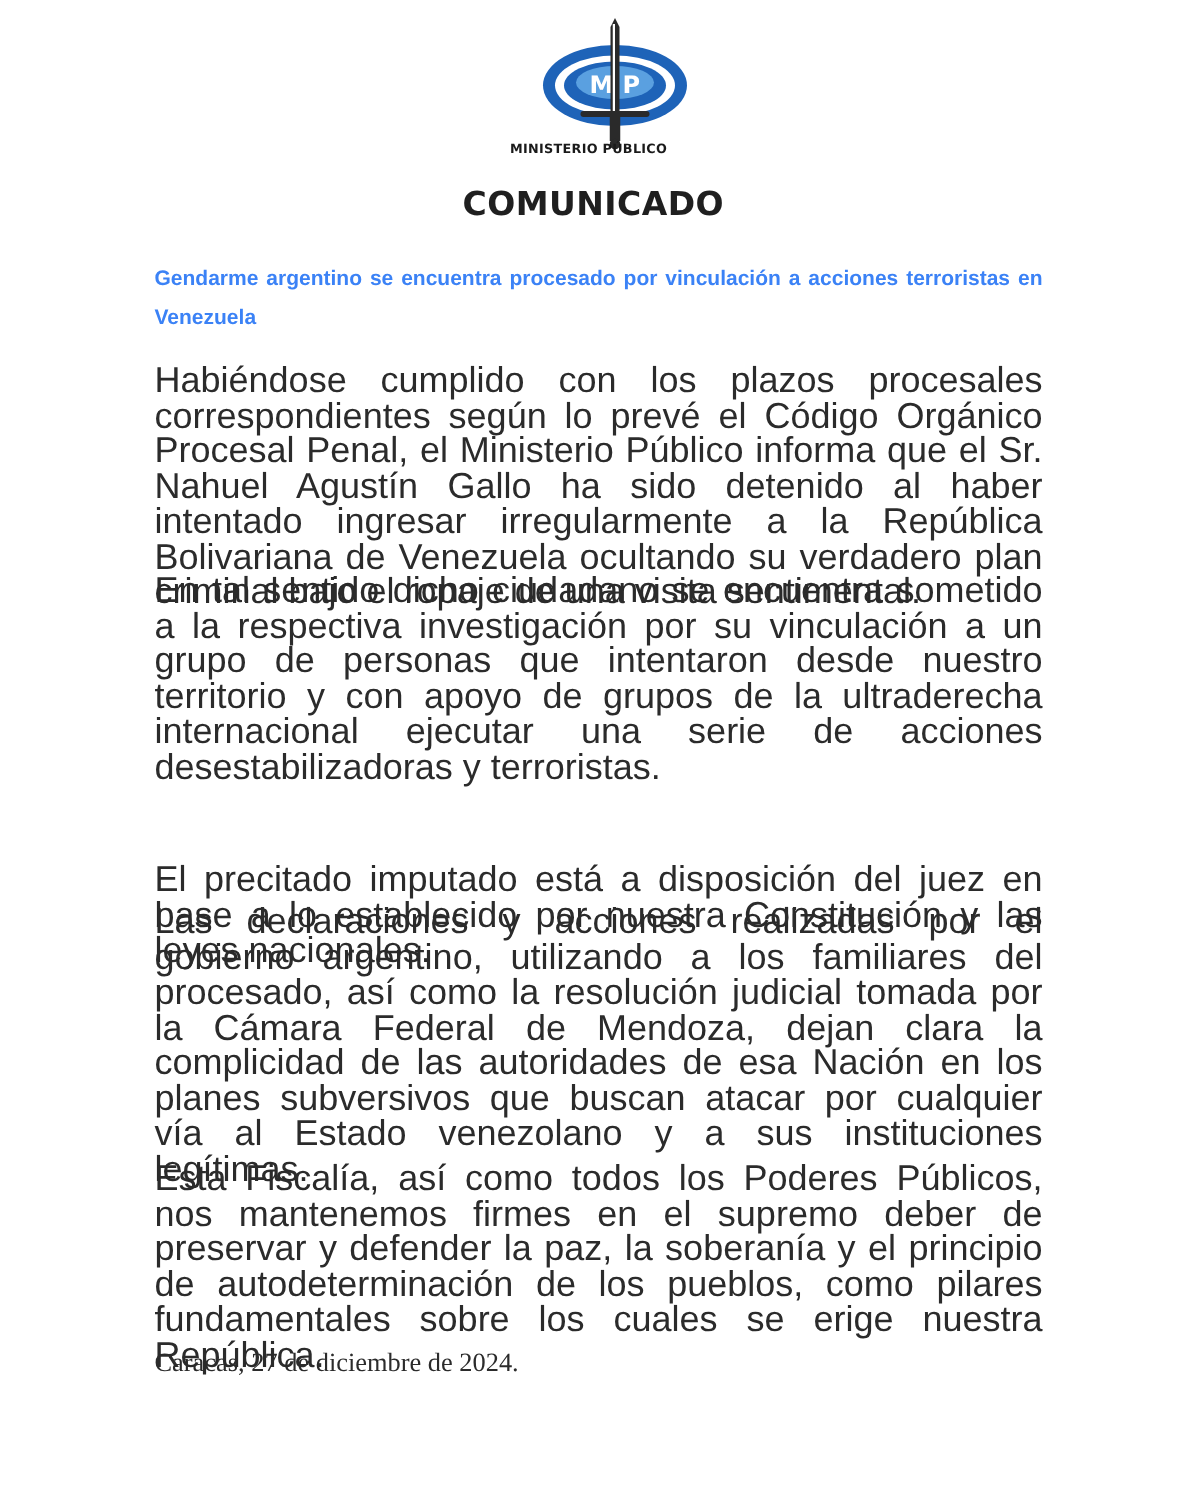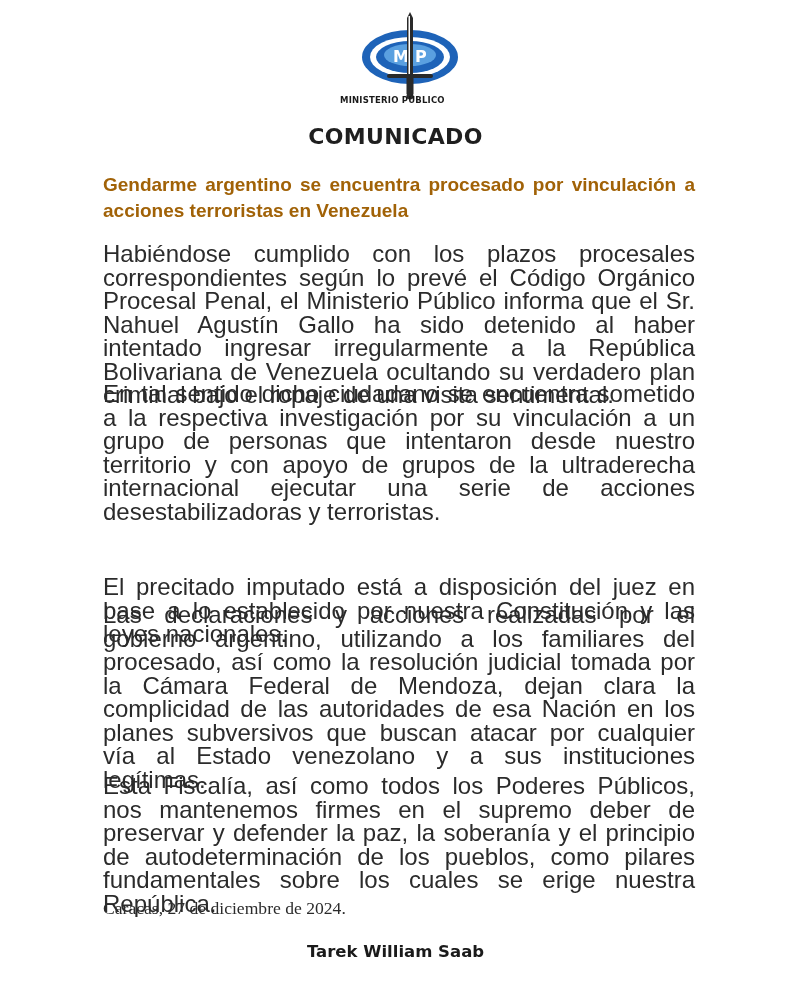--- a/index.html
+++ b/index.html
@@ -1,20 +1,20 @@
 <!DOCTYPE html>
 <html><head>
   <meta charset="utf-8">
   <style>
     html, body { margin: 0; padding: 0; background: #ffffff; }
     body { width: 791px; height: 1002px; position: relative; overflow: hidden; color: #2a2a2a; }
     .logo { position: absolute; left: 355px; top: 10px; width: 110px; height: 100px; }
     .logo-text { position: absolute; left: 340px; top: 95px; width: 140px; font-family: "DejaVu Sans", sans-serif; font-weight: bold; font-size: 8.5px; color: #1a1a1a; letter-spacing: 0.2px; }
     .title { position: absolute; left: 0; top: 124px; width: 791px; text-align: center; font-family: "DejaVu Sans", sans-serif; font-weight: bold; font-size: 22px; color: #1f1f1f; letter-spacing: 0.3px; }
-    .headline { position: absolute; left: 103px; top: 172px; width: 592px; font-family: "Liberation Sans", sans-serif; font-weight: bold; font-size: 19px; line-height: 26px; text-align: justify; color: #a16207; }
+    .headline { position: absolute; left: 103px; top: 172px; width: 592px; font-family: "Liberation Sans", sans-serif; font-weight: bold; font-size: 14px; line-height: 26px; text-align: justify; color: #3b82f6; }
     .para { position: absolute; left: 103px; width: 592px; font-family: "Liberation Sans", sans-serif; font-size: 24px; line-height: 23.5px; text-align: justify; color: #2b2b2b; }
     .p1 { top: 242px; }
     .p2 { top: 382px; }
     .p3 { top: 533px; margin-top: 42px; }
     .p4 { top: 603px; }
     .p5 { top: 774px; }
     .date { position: absolute; left: 103px; top: 898px; font-family: Liberation Serif, serif; font-size: 17.6px; color: #2b2b2b; }
     .sig { position: absolute; left: 0; top: 940px; width: 791px; text-align: center; font-family: "DejaVu Sans", sans-serif; font-weight: bold; font-size: 16.5px; line-height: 23px; color: #1a1a1a; }
   </style>
 </head>
@@ -43,14 +43,13 @@
 
 <div class="para p1">Habiéndose cumplido con los plazos procesales correspondientes según lo prevé el Código Orgánico Procesal Penal, el Ministerio Público informa que el Sr. Nahuel Agustín Gallo ha sido detenido al haber intentado ingresar irregularmente a la República Bolivariana de Venezuela ocultando su verdadero plan criminal bajo el ropaje de una visita sentimental.</div>
 <div class="para p2">En tal  sentido dicho ciudadano se encuentra sometido a la respectiva investigación por su vinculación a un grupo de personas que intentaron desde nuestro territorio y con apoyo de grupos de la ultraderecha internacional ejecutar una serie de acciones desestabilizadoras y terroristas.</div>
 <div class="para p3">El  precitado imputado está a disposición del juez en base a lo establecido por nuestra Constitución y las leyes nacionales.</div>
 <div class="para p4">Las declaraciones y acciones realizadas por el gobierno argentino, utilizando a los familiares del procesado, así como la resolución judicial tomada por la Cámara Federal de Mendoza, dejan clara la complicidad de las autoridades de esa Nación en los planes subversivos que buscan atacar por cualquier vía al Estado venezolano y a sus instituciones legítimas.</div>
 <div class="para p5">Esta Fiscalía, así como todos los Poderes Públicos, nos mantenemos firmes en el supremo deber de preservar y defender la paz, la soberanía  y el principio de autodeterminación de los pueblos, como  pilares fundamentales sobre los cuales se erige nuestra República.</div>
 
 <div class="date">Caracas, 27 de diciembre de 2024.</div>
 
 <div class="sig">
-  <div>Tarek William Saab</div>
 </div>
 
 </body></html>

